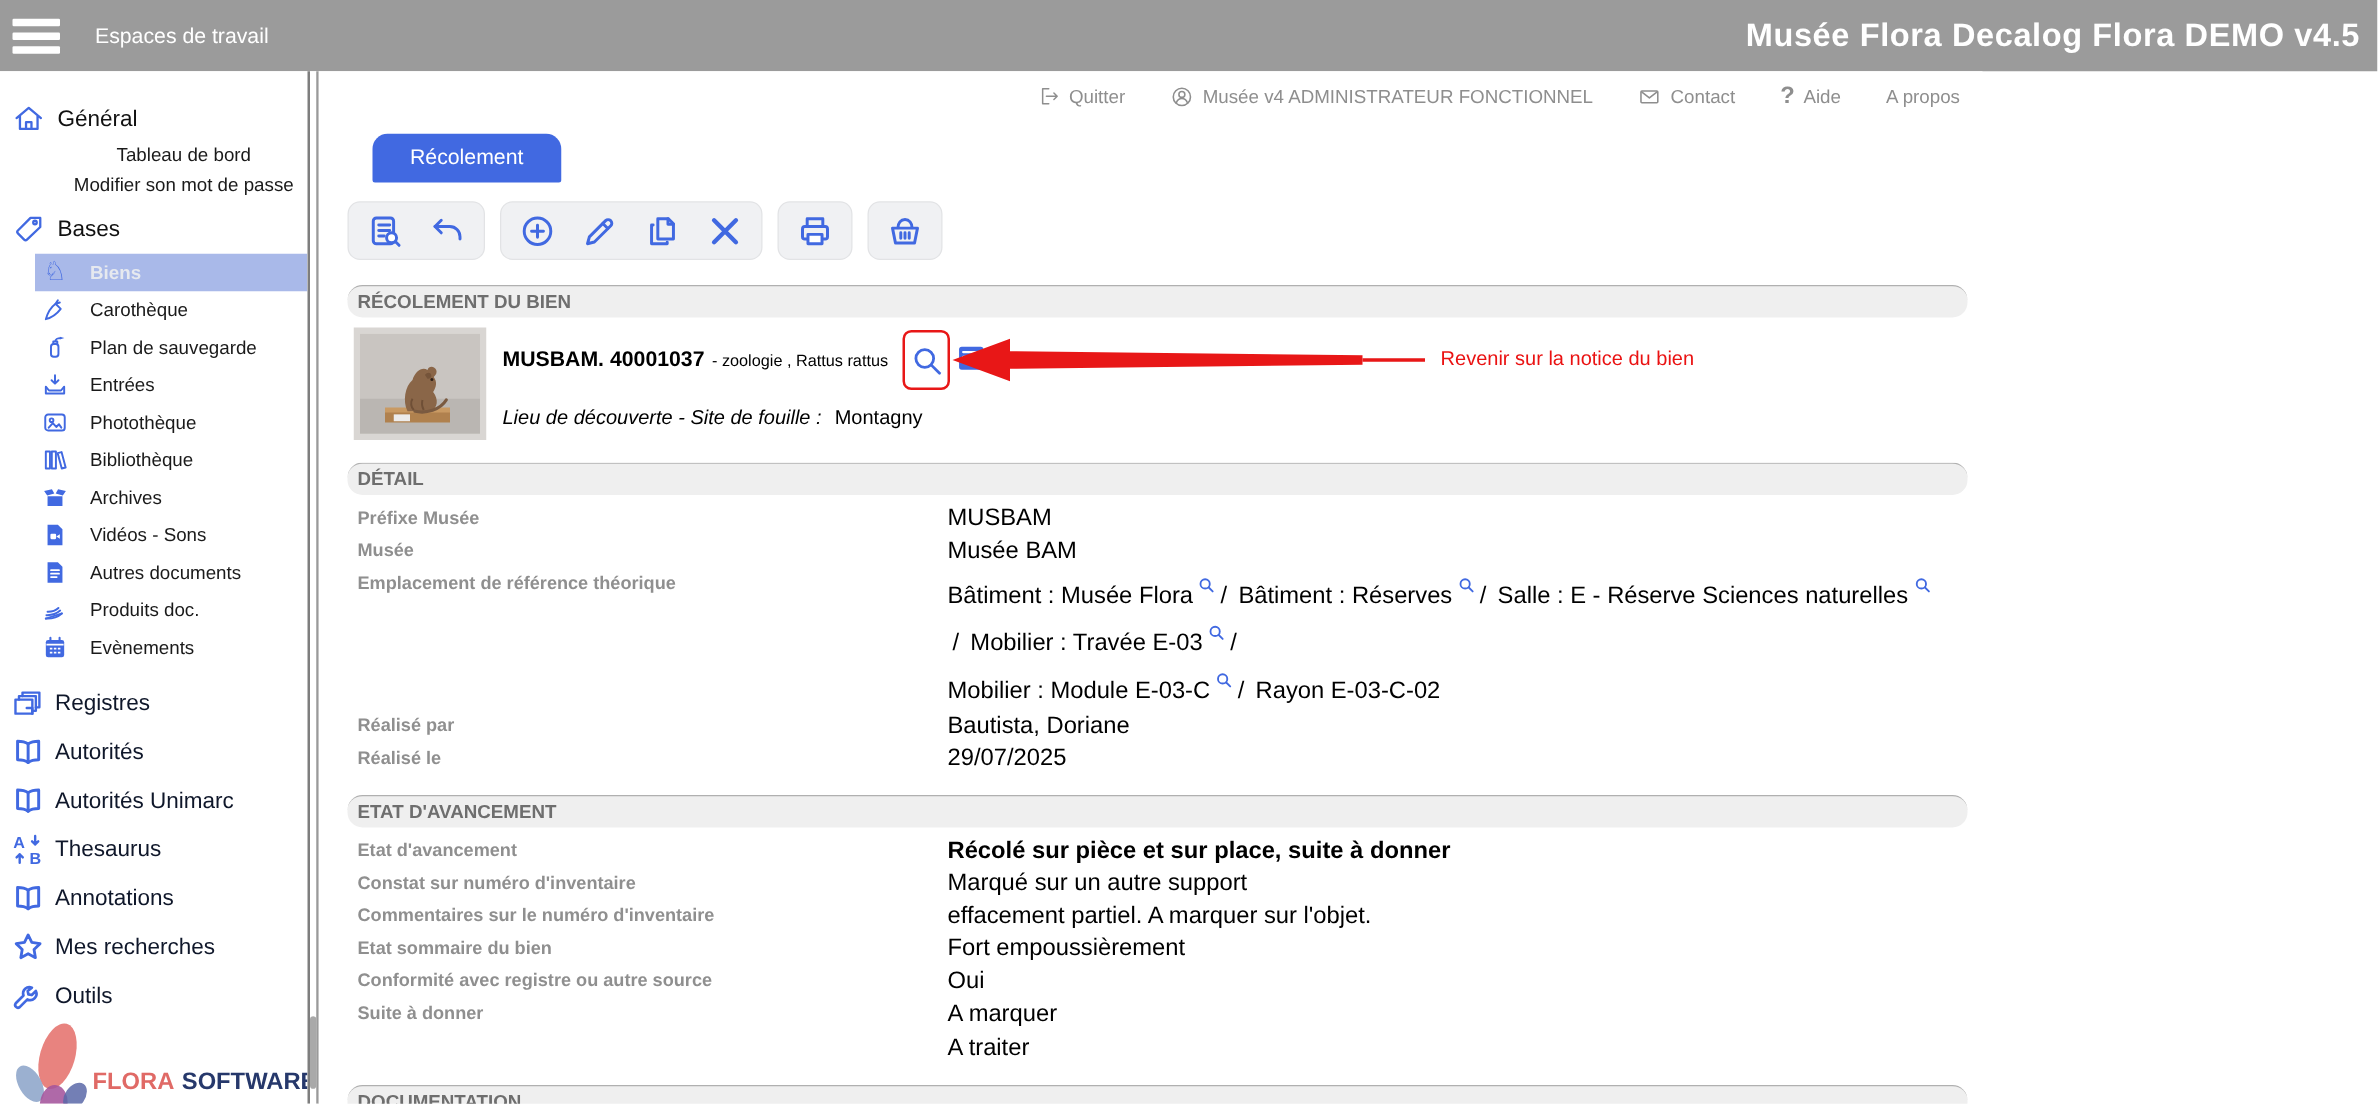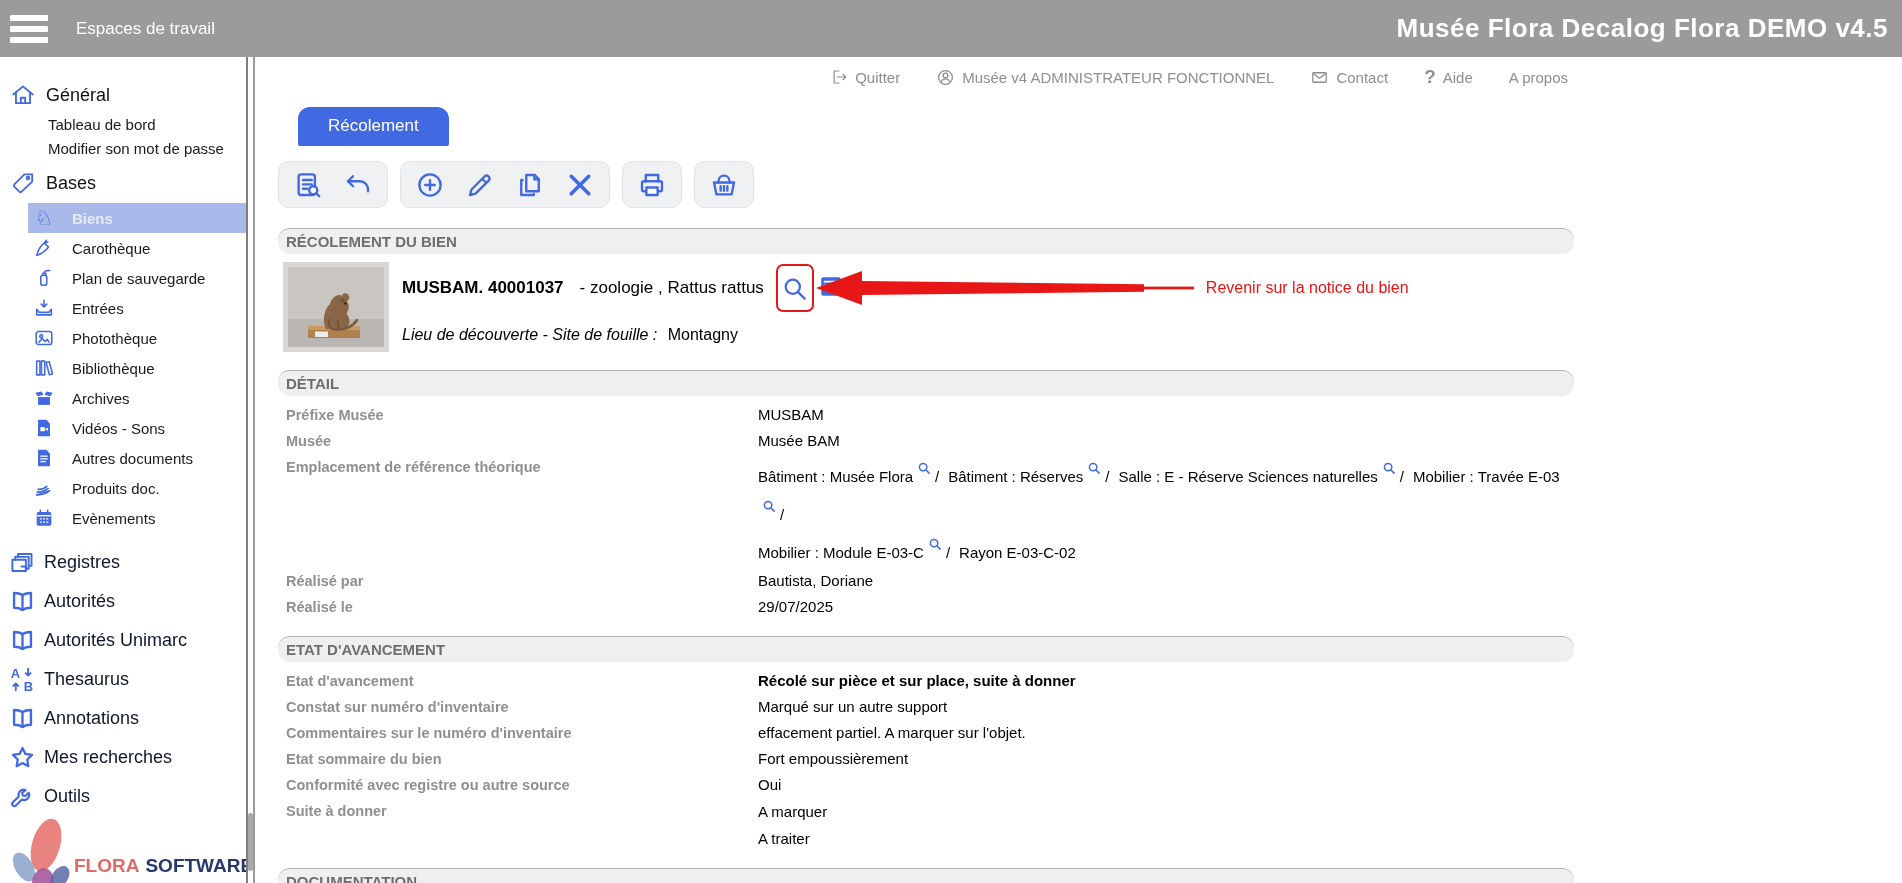--- a/index.html
+++ b/index.html
@@ -12,21 +12,21 @@
   .burger span { display:block; height:6px; background:#fff; border-radius:1px; }
   .ws-label { color:#fff; font-size:17px; margin-left:28px; }
   .app-title { margin-left:auto; margin-right:14px; color:#fff; font-size:26px; font-weight:bold; letter-spacing:.5px; }
 
   
   #sidebar { position:absolute; left:0; top:57px; width:246px; bottom:0; background:#fff; overflow:hidden; padding-top:20px; }
   .side-head { display:flex; align-items:center; height:32px; margin:2px 0 2px 8px; cursor:pointer; }
   .side-head .hicon { width:30px; height:28px; display:flex; align-items:center; justify-content:center; }
   .side-head .hlabel { font-size:18px; color:#111; margin-left:8px; }
   .gen-sub { margin:2px 0 6px 0; }
-  .gen-sub .gitem { font-size:15px; color:#1a1a1a; line-height:24px; padding-left:48px; cursor:pointer; }
+  .gen-sub .gitem { font-size:15px; color:#1a1a1a; line-height:24px; padding-left:48px; cursor:pointer;text-align:center; }
   .blist { margin-top:4px; }
   .bitem { display:flex; align-items:center; height:30px; cursor:pointer; }
   .bitem .bicon { width:24px; height:24px; margin-left:32px; display:flex; align-items:center; justify-content:center; color:#4169e1; font-size:21px; line-height:22px; }
   .bitem .blabel { font-size:15px; color:#1a1a1a; margin-left:16px; }
   .bitem.selected { background:#a9b9e9; margin-left:28px; height:30px; }
   .bitem.selected .bicon { margin-left:4px; }
   .bitem.selected .blabel { color:#e6e9ef; font-weight:bold; }
   .rootlist { margin-top:10px; }
   .ritem { display:flex; align-items:center; height:39px; cursor:pointer; }
   .ritem .hicon { width:32px; height:30px; margin-left:6px; display:flex; align-items:center; justify-content:center; }
@@ -60,34 +60,34 @@
   .section-header { margin:20px 12px 0 23px; background:#efefef; border-top:1px solid #b0b0b0; height:26px; line-height:25px; padding-left:8px; color:#6e6e6e; font-weight:bold; font-size:15px;border-radius:12px; }
   .section-header.tight { margin-top:8px; }
 
   
   #record { padding:8px 0 10px 28px; display:flex; }
   #thumb { width:106px; height:90px; background:#d9d6d3; padding:5px; flex:0 0 auto; cursor:pointer; }
   #thumb svg { width:96px; height:80px; display:block; }
   #rec-right { margin-left:13px; flex:1; }
   #title-row { display:flex; align-items:center; height:52px; }
   .rec-title-bold { font-size:17px; font-weight:bold; color:#000; }
-  .rec-title-rest { font-size:17px; color:#000; margin-left:16px; }
+  .rec-title-rest { font-size:13px; color:#000; margin-left:6px; }
   .mag-box { margin-left:12px; border:2px solid #e81717; border-radius:7px; width:38px; height:48px; display:flex; align-items:center; justify-content:center; }
   .mag-box svg { stroke:#4169e1; fill:none; stroke-width:2; stroke-linecap:round; }
   .form-ico { margin-left:4px; position:relative; z-index:0; }
   .red-arrow { margin-left:-30px; position:relative; z-index:1; }
   .annot-text { color:#ea1212; font-size:16px; margin-left:10px; white-space:nowrap;text-align:center; }
   #lieu-row { margin-top:12px; font-size:16px; color:#000; }
   #lieu-row .lieu-label { font-style:italic; }
   #lieu-row .lieu-value { margin-left:6px; }
 
   
   .drow { display:flex; line-height:26px; }
   .dlabel { width:503px; padding-left:31px; flex:0 0 auto; color:#8f8f8f; font-weight:bold; font-size:14.5px; }
-  .dvalue { color:#000; font-size:15px; }
+  .dvalue { color:#000; font-size:19px; }
   .dvalue.bold { font-weight:bold; }
   .emp-line { line-height:31px; }
   .qico { display:inline-block; vertical-align:7px; margin-left:5px; }
   .qico svg { stroke:#4169e1; fill:none; stroke-width:1.6; stroke-linecap:round; }
   .sep { margin:0 9px 0 4px; }
   .detail-block { padding:6px 16px 8px 0; }
   .vline2 { line-height:23px; padding:2px 0; }
 </style>
 </head>
 <body>

